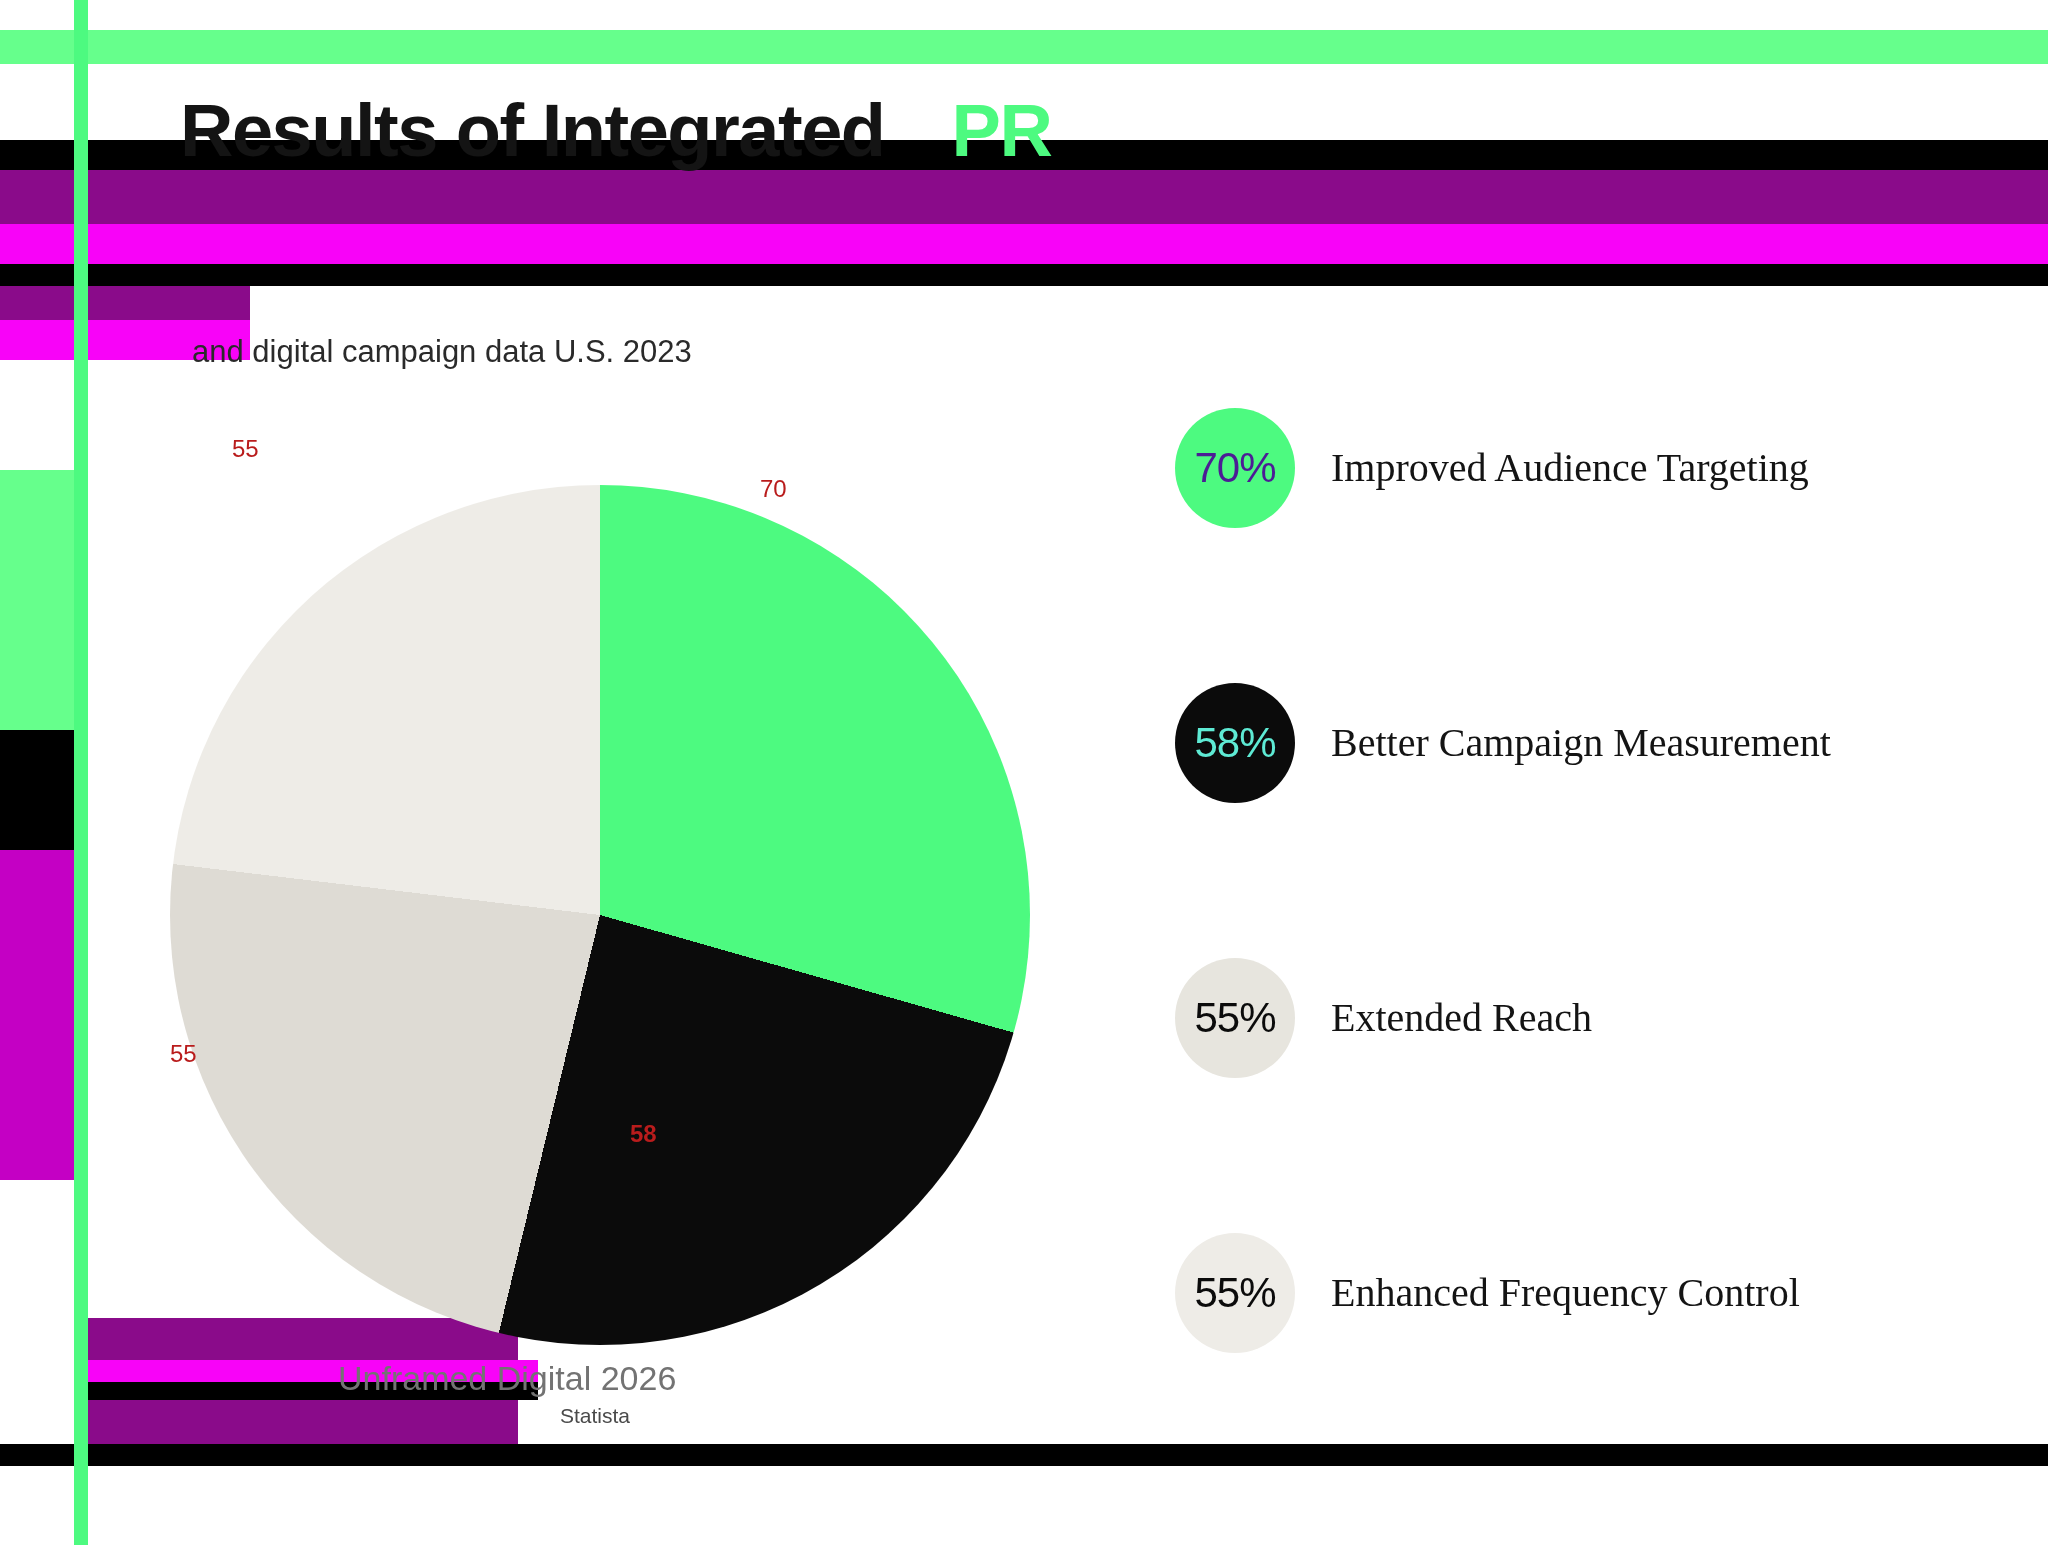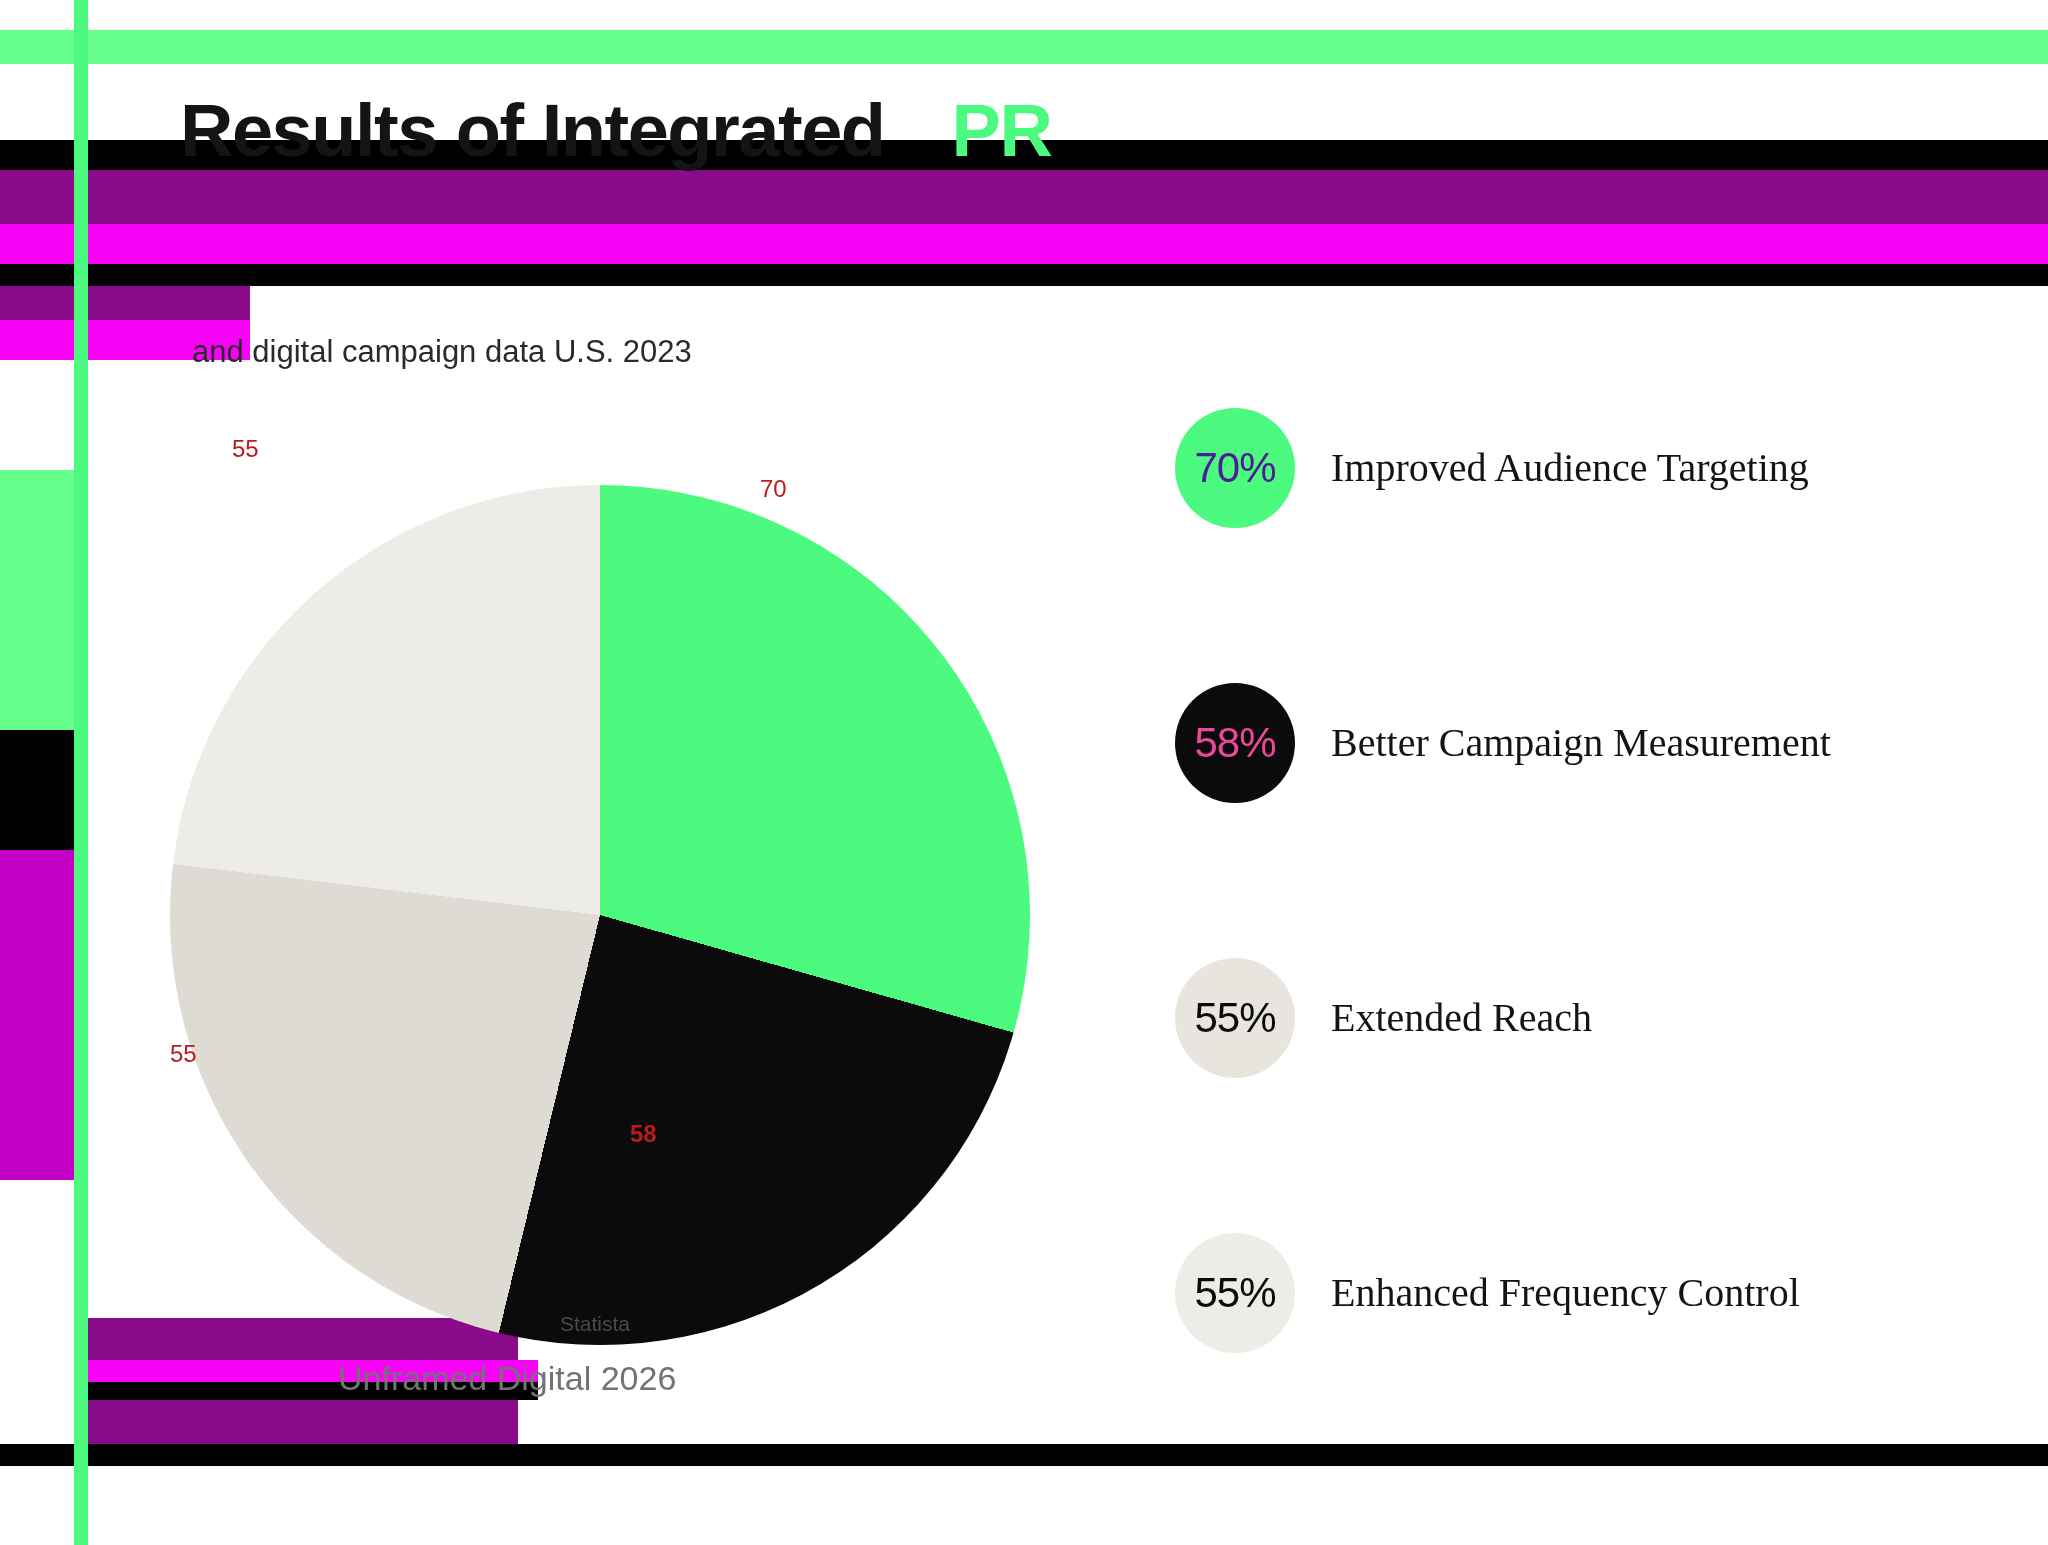--- a/index.html
+++ b/index.html
@@ -108,21 +108,21 @@
     font-size: 40px;
     line-height: 54px;
     color: #141414;
     max-width: 620px;
     font-family: Liberation Serif, serif;
   }
 
   
   .source-note {
     position: absolute;
-    left: 560px; top: 1312px;
+    left: 560px; top: 1404px;
     font-size: 21px;
     color: #4a4a4a;
     z-index: 10;
   }
   .footer-brand {
     position: absolute;
     left: 338px; top: 1359px;
     font-size: 34px;
     color: #737373;
     z-index: 10;
@@ -173,21 +173,21 @@
     <div class="pie-label" style="left:10px;top:555px;">55</div>
     <div class="pie-label" style="left:72px;top:-50px;">55</div>
   </div>
 
   <div class="legend">
     <div class="legend-row">
       <div class="bubble" style="background:#4dfa80;color:#4c1d95;">70%</div>
       <div class="legend-label">Improved Audience Targeting</div>
     </div>
     <div class="legend-row">
-      <div class="bubble" style="background:#0b0b0b;color:#ec4899;">58%</div>
+      <div class="bubble" style="background:#0b0b0b;color:#5eead4;">58%</div>
       <div class="legend-label">Better Campaign Measurement</div>
     </div>
     <div class="legend-row">
       <div class="bubble" style="background:#e7e5de;color:#0b0b0b;">55%</div>
       <div class="legend-label">Extended Reach</div>
     </div>
     <div class="legend-row">
       <div class="bubble" style="background:#eeece7;color:#0b0b0b;">55%</div>
       <div class="legend-label">Enhanced Frequency Control</div>
     </div>

